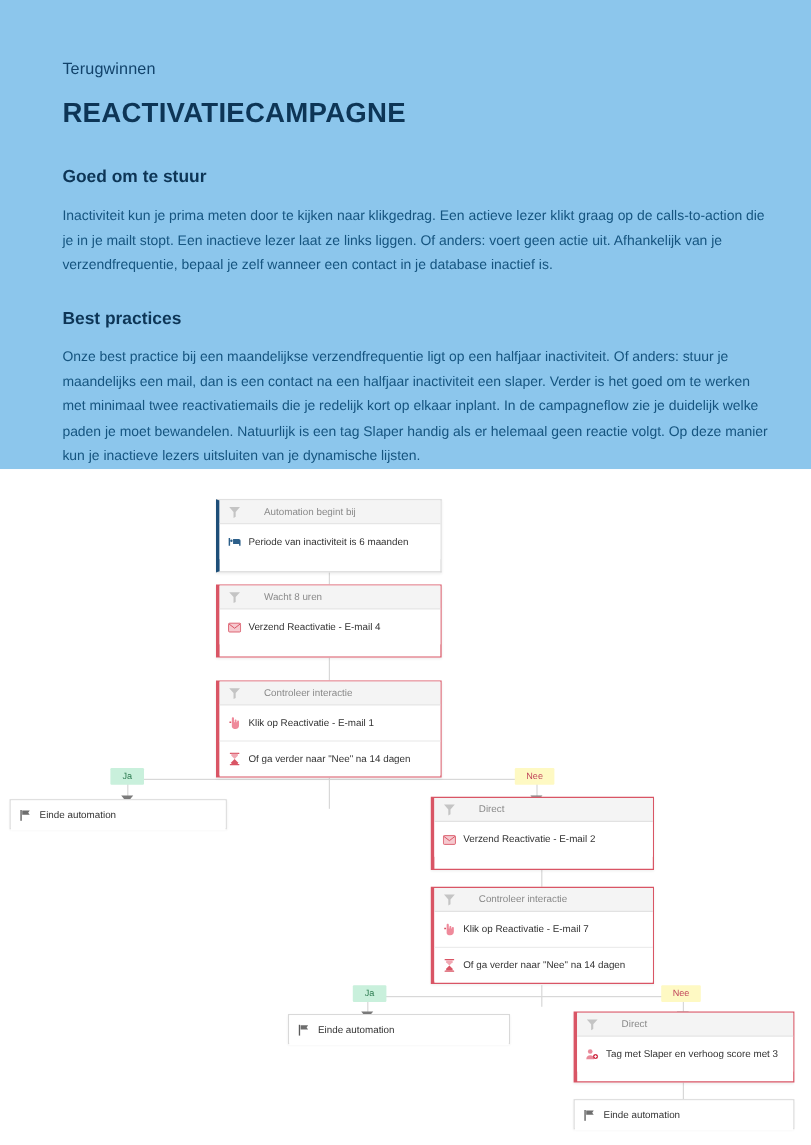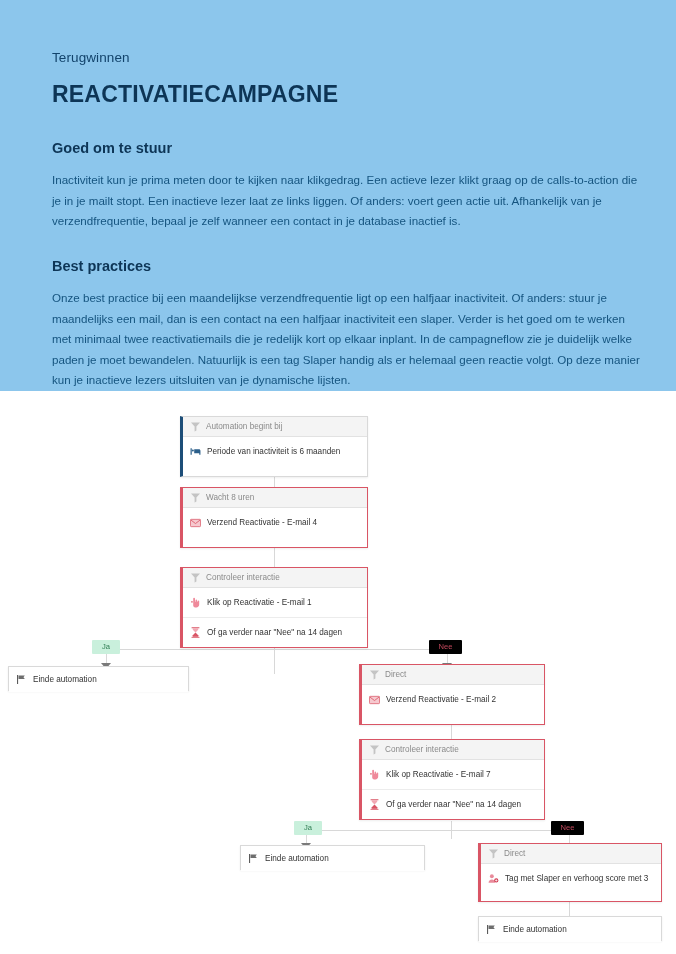--- a/index.html
+++ b/index.html
@@ -77,21 +77,21 @@
     border-bottom: 1px solid #e2e2e2;
     height: 20px;
     display: flex;
     align-items: center;
     padding: 0 7px;
     box-sizing: border-box;
   }
   .node-head .label {
     font-size: 8.2px;
     color: #8a8a8a;
-    margin-left: 5px;
+    margin-left: 19px;
     white-space: nowrap;
   }
   .node-row {
     height: 29px;
     display: flex;
     align-items: center;
     padding: 0 7px;
     box-sizing: border-box;
     background: #fff;
   }
@@ -133,21 +133,21 @@
   .badge {
     position: absolute;
     font-size: 7.6px;
     padding: 3px 9px;
     box-sizing: border-box;
     border-radius: 1px;
     line-height: 1;
     text-align: center;
   }
   .badge.ja  { background: #c9f0dc; color: #2e7d52; }
-  .badge.nee { background: #000000; color: #c1485c; }
+  .badge.nee { background: #fef9c3; color: #c1485c; }
 </style>
 </head>
 <body>
 
 <div class="banner">
   <div class="kicker">Terugwinnen</div>
   <h1 class="main-title">REACTIVATIECAMPAGNE</h1>
 
   <h2 class="section-title">Goed om te stuur</h2>
   <p class="para">Inactiviteit kun je prima meten door te kijken naar klikgedrag. Een actieve lezer klikt graag op de calls-to-action die je in je mailt stopt. Een inactieve lezer laat ze links liggen. Of anders: voert geen actie uit. Afhankelijk van je verzendfrequentie, bepaal je zelf wanneer een contact in je database inactief is.</p>

